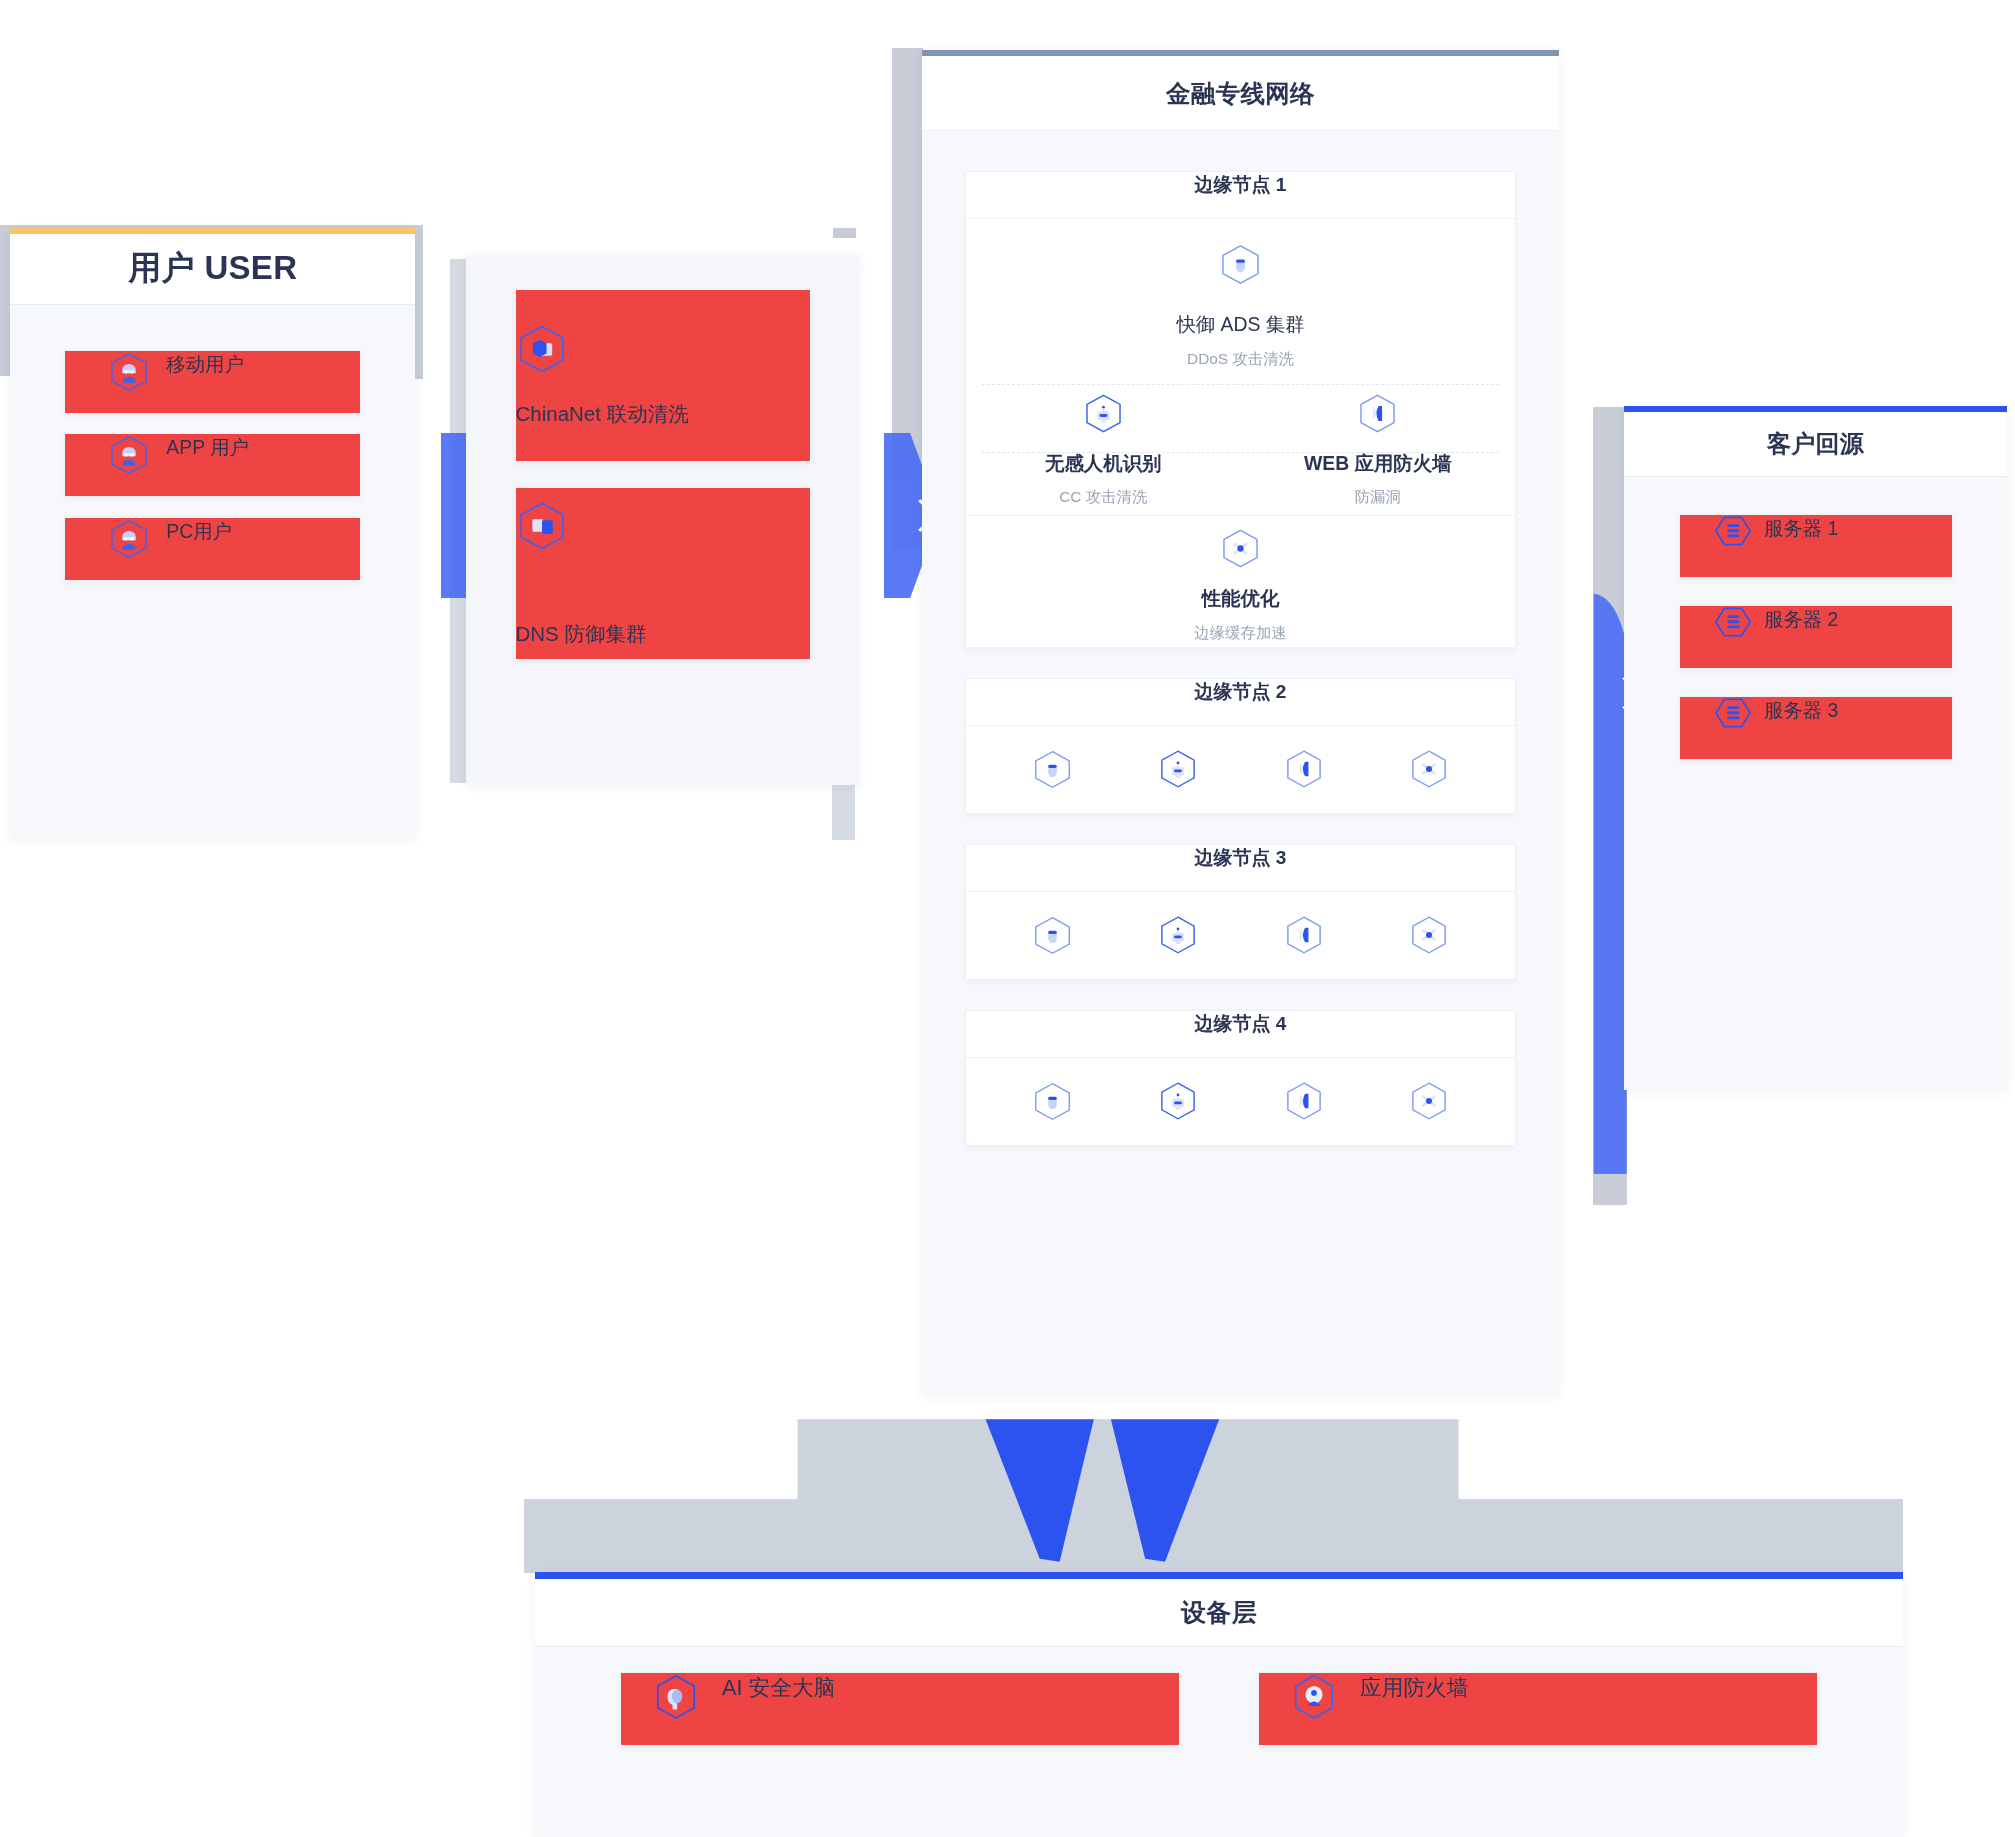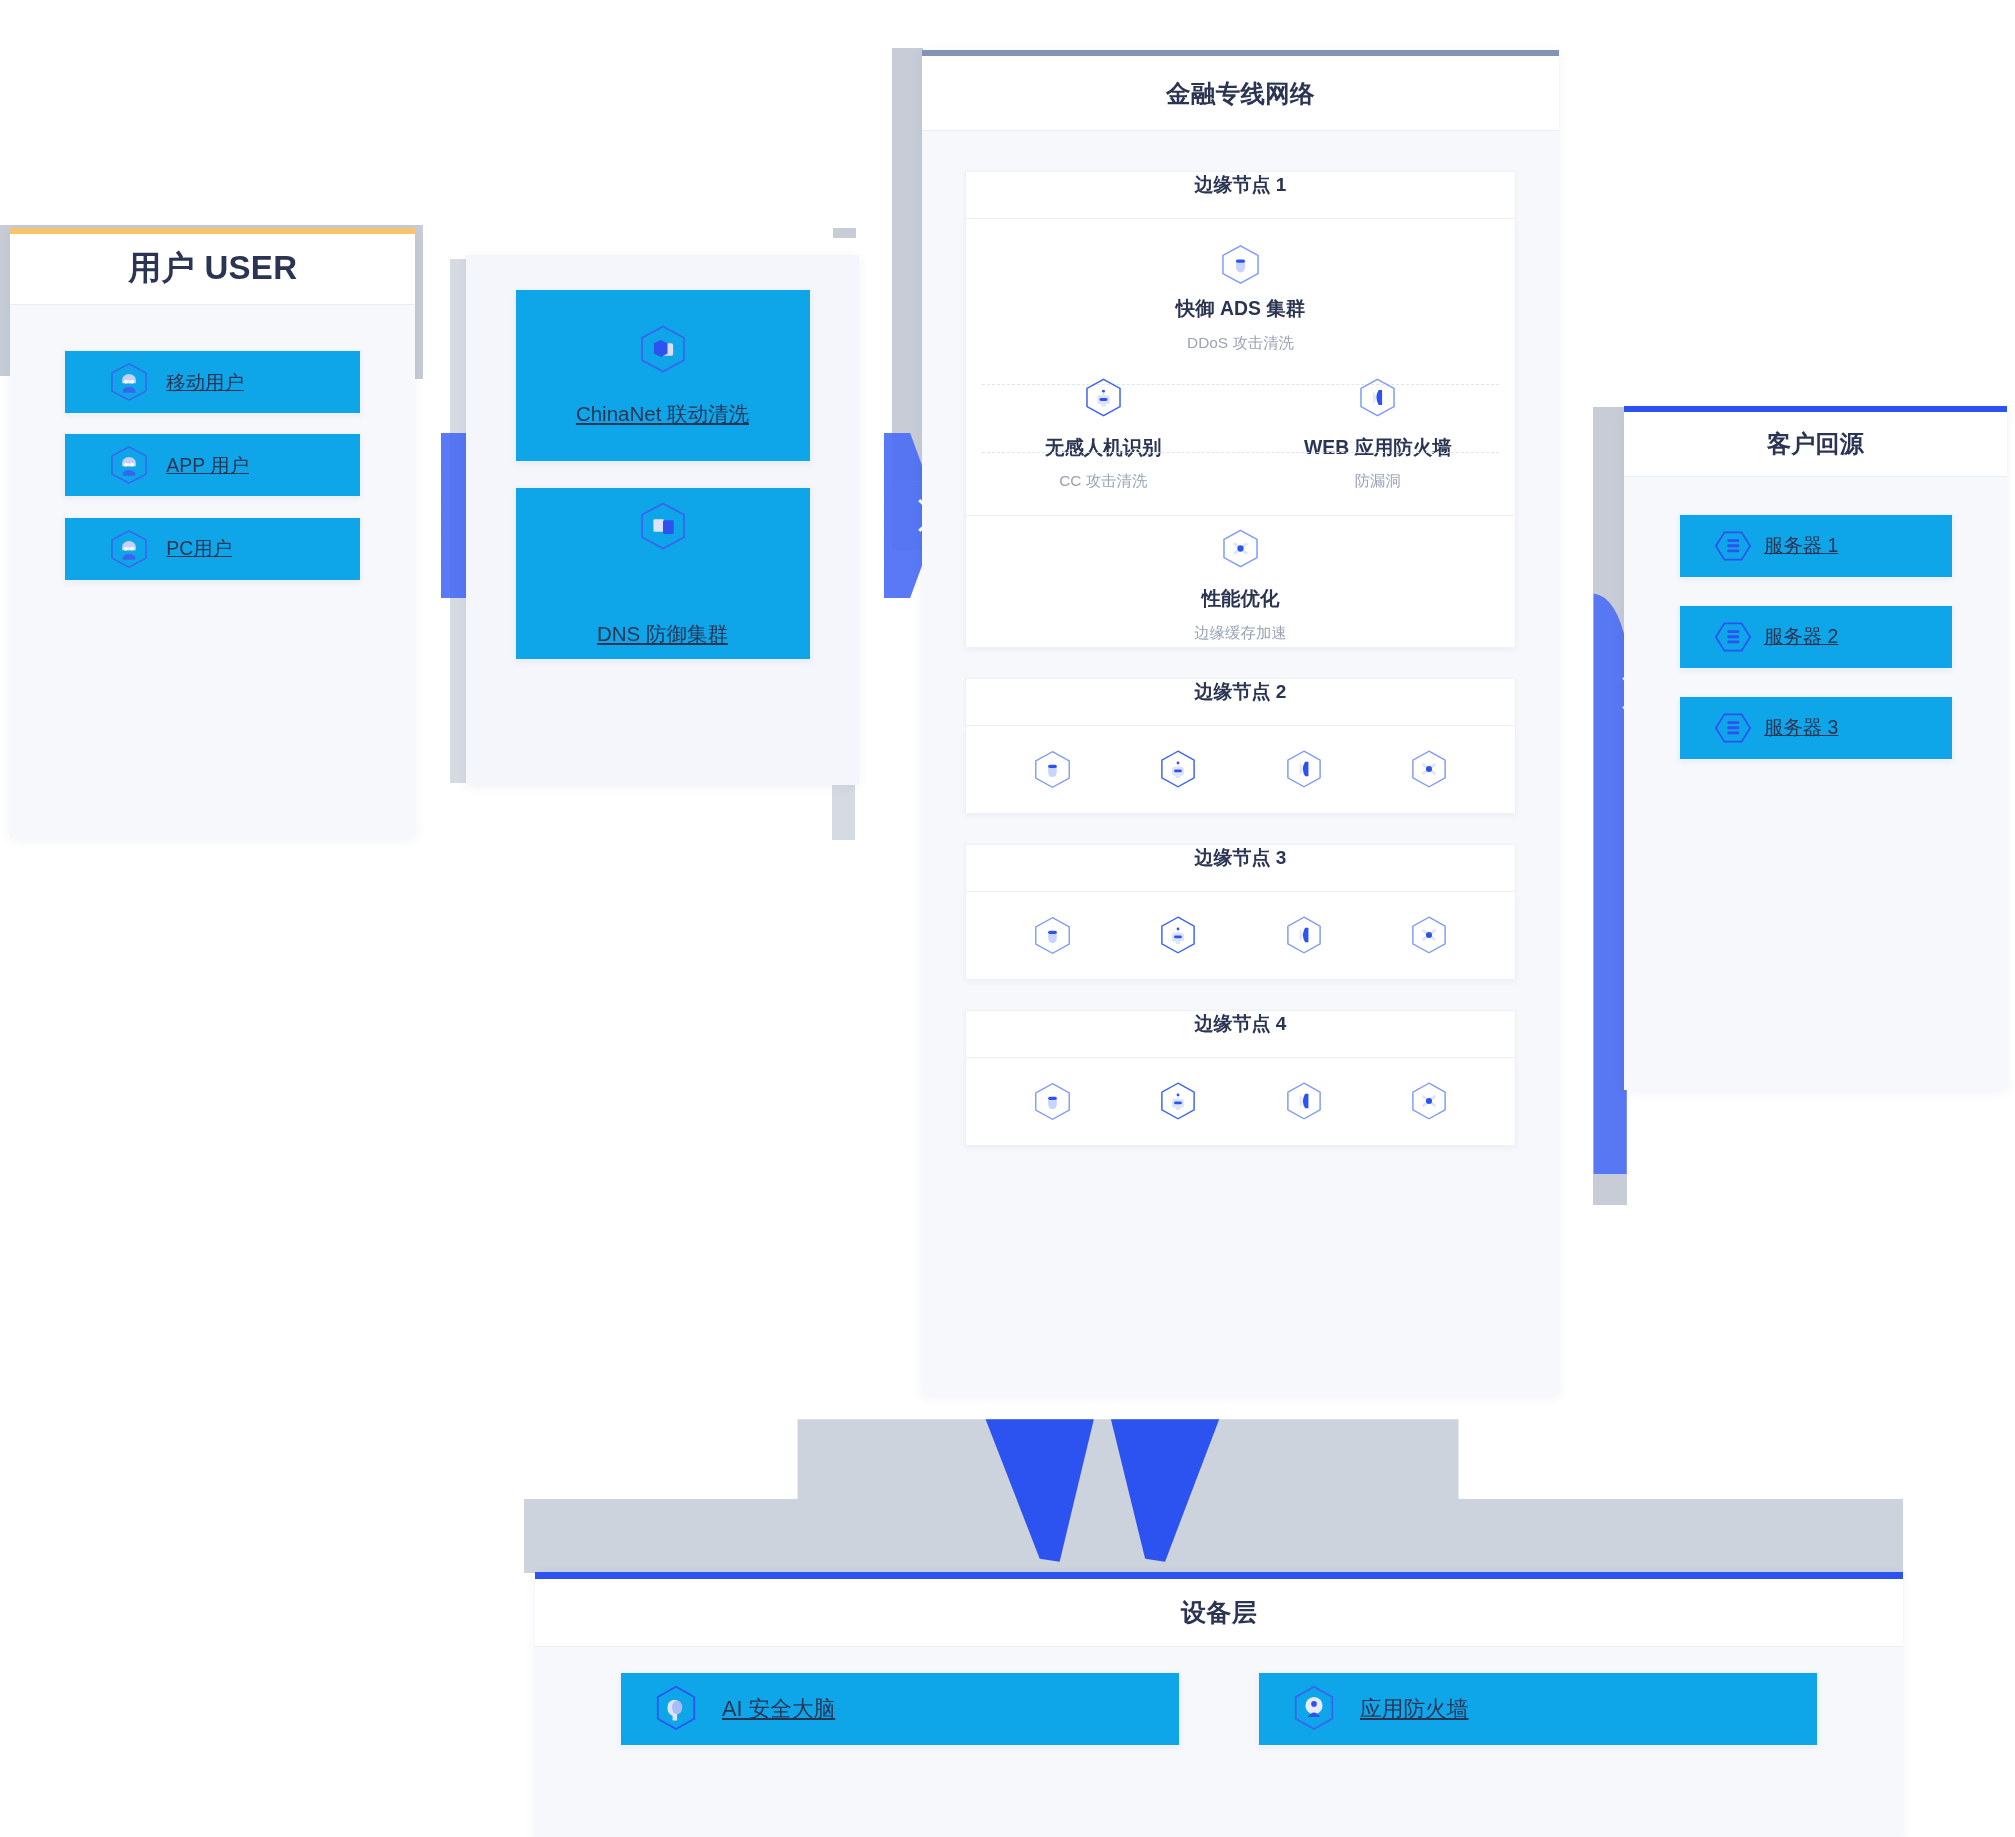--- a/index.html
+++ b/index.html
@@ -15,22 +15,22 @@
   .panel-head{background:#ffffff;display:flex;align-items:center;justify-content:center;
               border-bottom:0.6px solid #e9edf5;}
   .panel-title{font-weight:bold;letter-spacing:0.3px;color:#2b3553;}
   .panel-body{position:relative;}
 
   
   .ghost{position:absolute;background:#c7ccd6;}
   .ghost2{position:absolute;background:#d6dae2;}
 
   
-  .card{background:#0ea5e9;box-shadow:0 1.7px 5.7px rgba(40,55,100,.06);
-        border:0.6px solid #eef1f7;display:flex;align-items:center;text-decoration:underline;}
+  .card{background:#ef4444;box-shadow:0 1.7px 5.7px rgba(40,55,100,.06);
+        border:0.6px solid #eef1f7;display:flex;align-items:flex-start;}
   .card.center{justify-content:center;}
   .card.col{flex-direction:column;justify-content:center;}
 
   .label{font-size:19.4px;color:#2b3553;}
   .label.lg{font-size:20.5px;}
   .sub{font-size:15.4px;color:#9aa3b5;margin-top:10.3px;}
   .name{font-size:19.4px;color:#2b3553;font-weight:500;}
 
   
   .hex{position:relative;display:inline-block;}
@@ -179,21 +179,21 @@
         <div class="node-body" style="height:296px;">
 
           <div class="stackitem" style="padding-top:24px;">
             <span class="hex">
               <svg width="43" height="43" viewBox="0 0 76 76">
                 <polygon points="38,5 69,22 69,54 38,71 7,54 7,22" fill="none" stroke="#7f9bf5" stroke-width="2.6"></polygon>
                 <path d="M30 31 h16 v12 a8 10 0 0 1 -8 9 a8 10 0 0 1 -8 -9z" fill="#c8d4fa"></path>
                 <rect x="30" y="29" width="16" height="6" rx="3" fill="#2c53f0"></rect>
               </svg>
             </span>
-            <span class="name" style="margin-top:9px;font-weight:bold;">快御 ADS 集群</span>
+            <span class="name" style="margin-top:25px;font-weight:normal;">快御 ADS 集群</span>
             <span class="sub">DDoS 攻击清洗</span>
           </div>
 
           <div class="divider" style="top:165px;"></div>
 
           <div class="col2" style="margin-top:23px;">
             <div>
               <span class="hex">
                 <svg width="41" height="41" viewBox="0 0 72 72">
                   <polygon points="36,4 65,20 65,52 36,68 7,52 7,20" fill="none" stroke="#3b63f0" stroke-width="2.6"></polygon>

